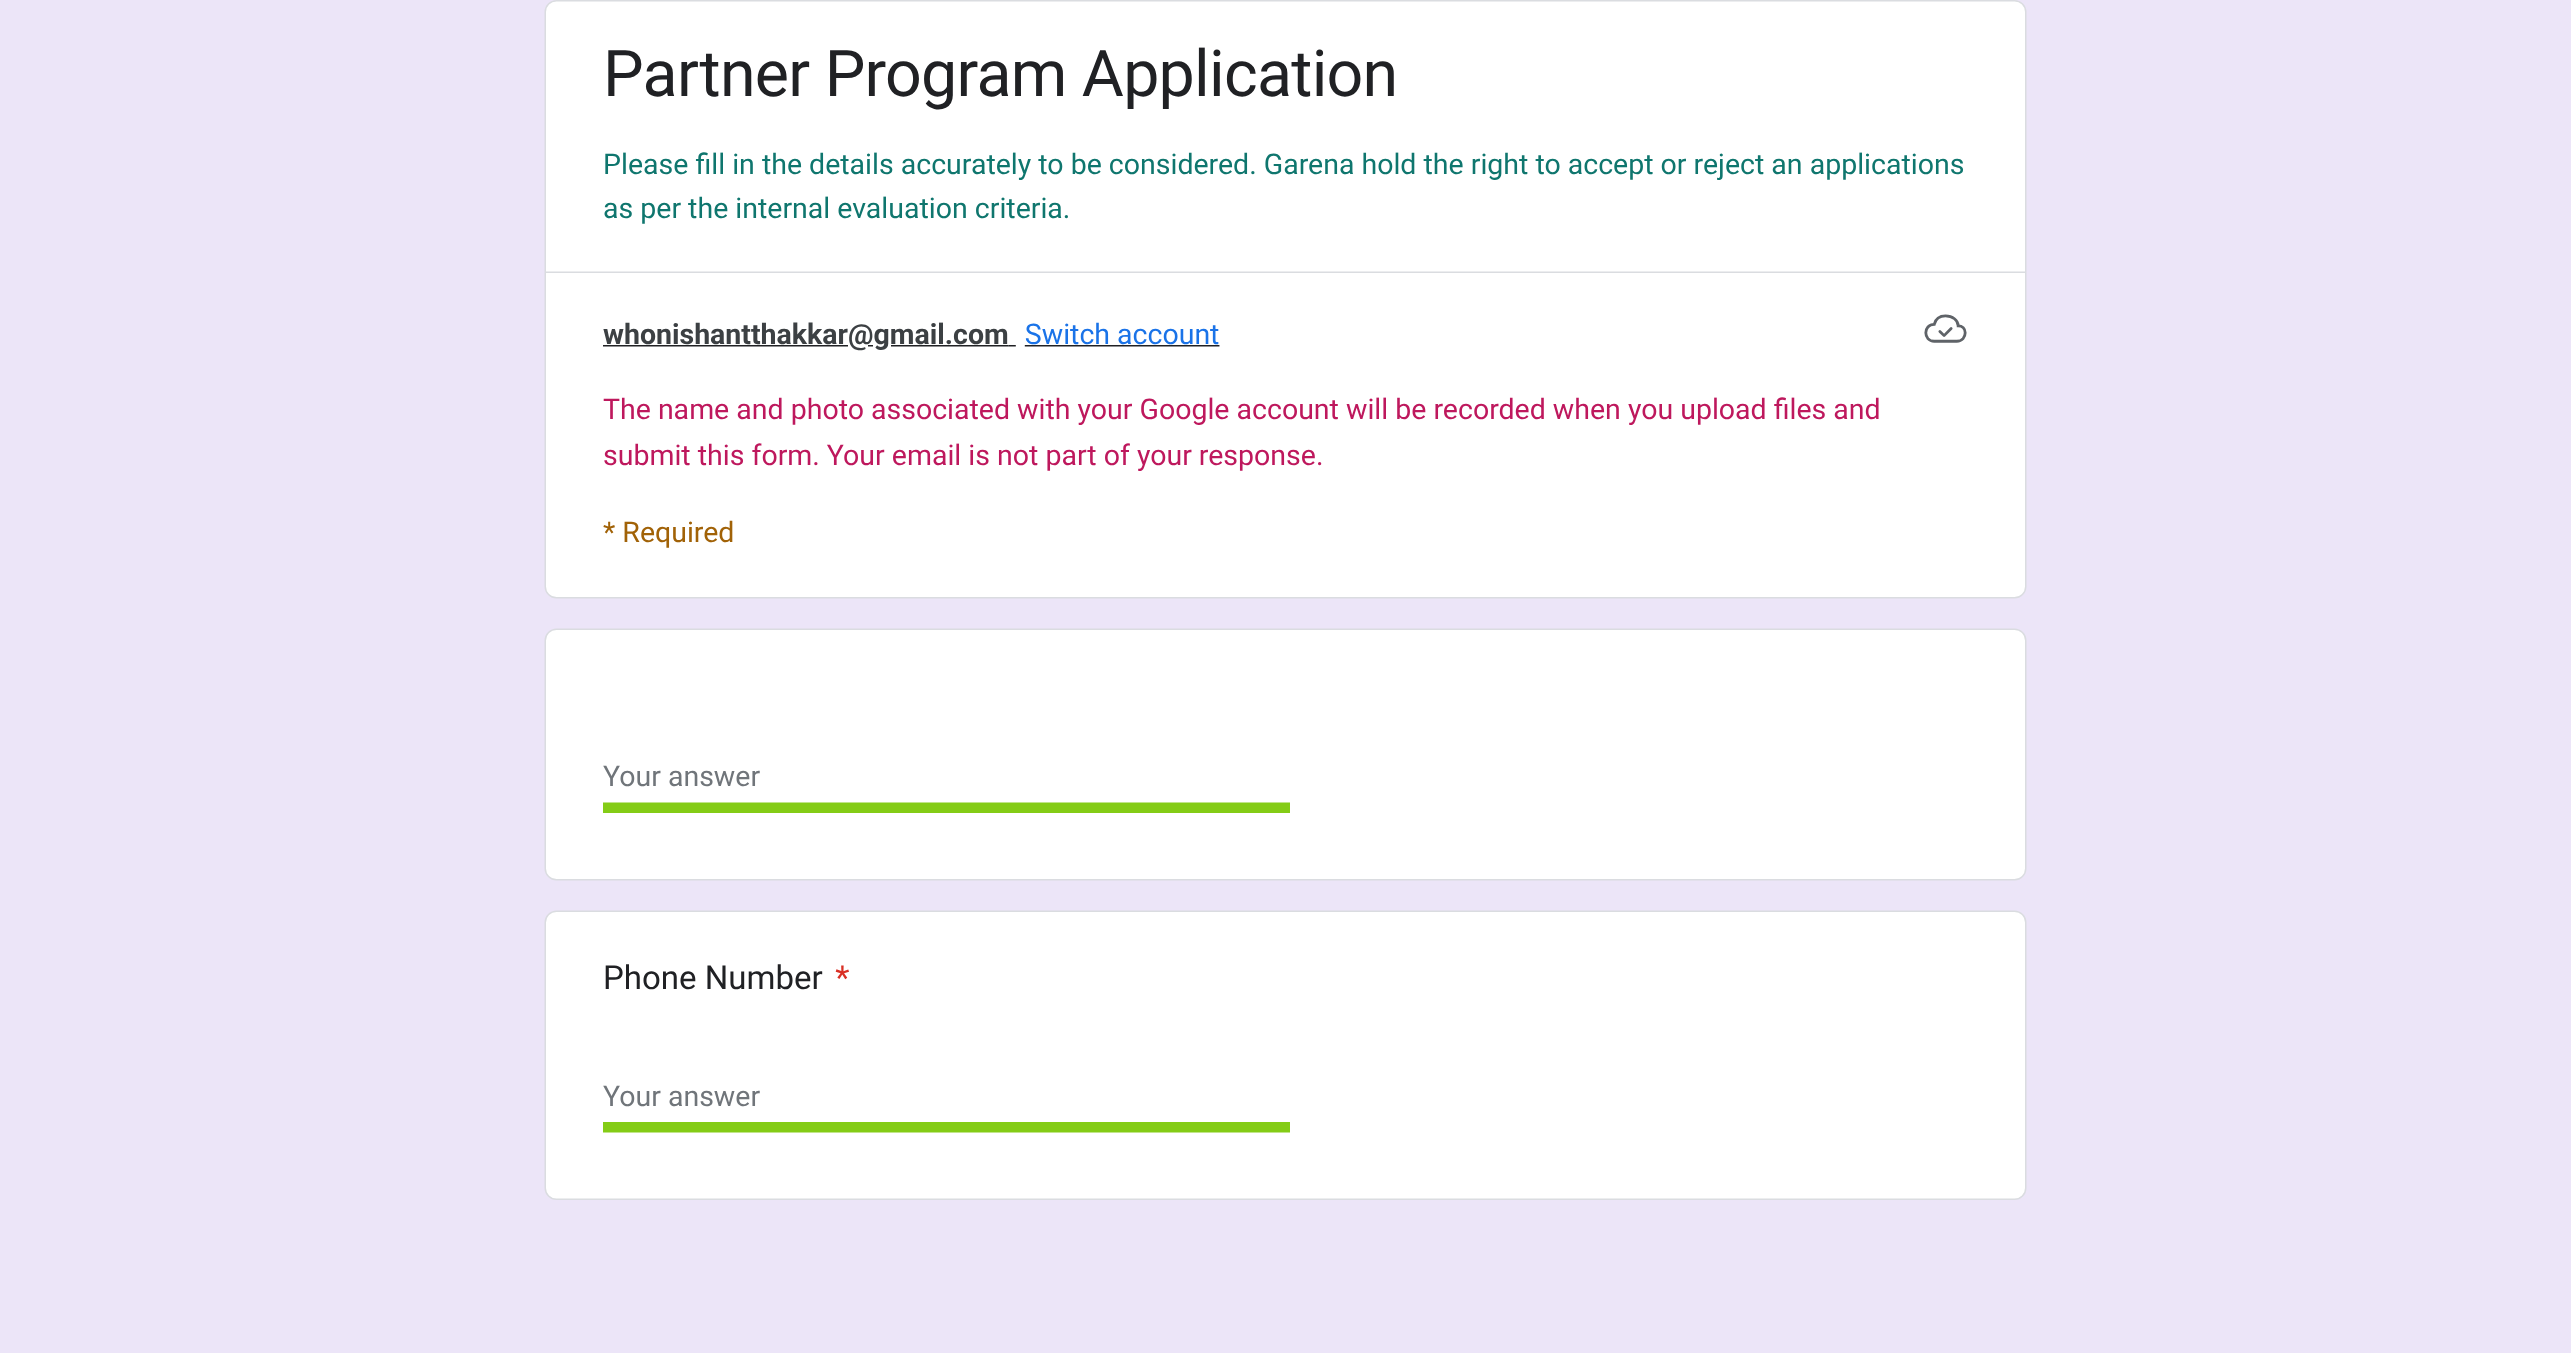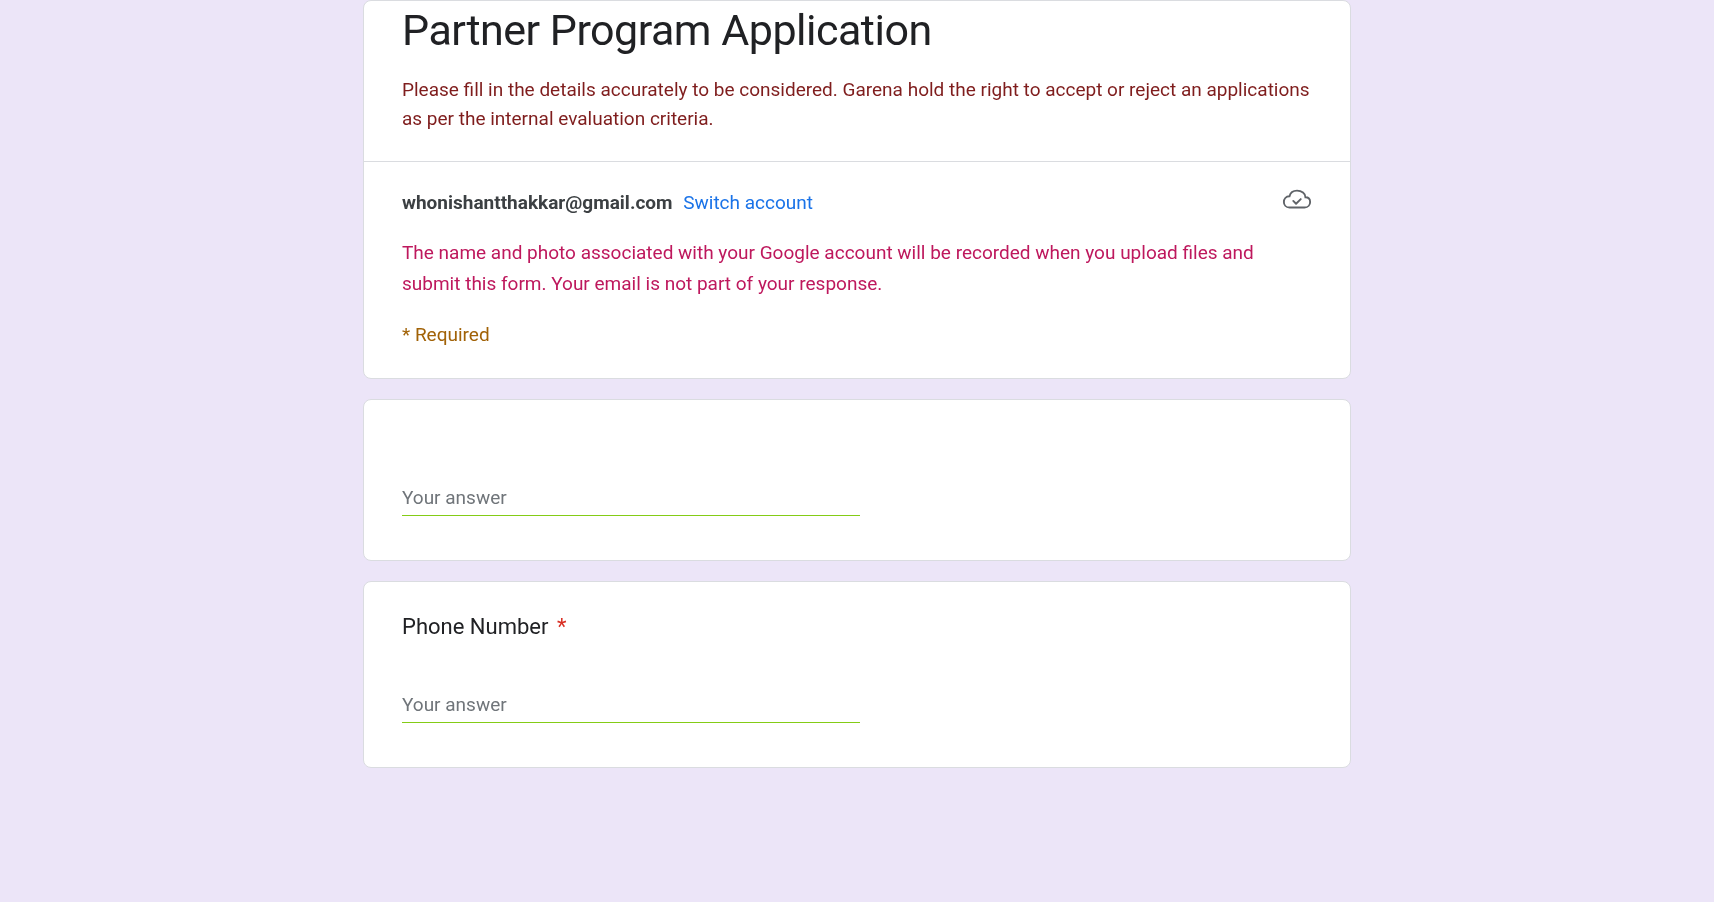--- a/index.html
+++ b/index.html
@@ -20,43 +20,44 @@
     .card {
       background: #fff;
       border-radius: 8px;
       border: 1px solid #dadce0;
       margin-bottom: 20px;
     }
     .header-card {
       padding: 0;
     }
     .header-section {
-      padding: 4px 38px 28px 38px;
+      padding: 24px 38px 28px 38px;
     }
     .form-title {
       font-size: 43px;
       font-weight: 400;
       color: #202124;
       letter-spacing: -0.5px;
       line-height: 1.2;
     }
     .form-description {
       font-size: 19px;
-      color: #7f1d1d;
+      color: #0f766e;
       margin-top: 18px;
       line-height: 1.55;
     }
     .account-section {
       border-top: 1px solid #dadce0;
       padding: 26px 38px 32px 38px;
     }
     .account-row {
       display: flex;
       align-items: center;
       justify-content: space-between;
+      text-decoration: underline;
     }
     .account-info {
       font-size: 19px;
       color: #202124;
     }
     .account-email {
       font-weight: 700;
       color: #3c4043;
     }
     .switch-link {
@@ -89,21 +90,21 @@
       font-size: 22px;
       color: #202124;
       font-weight: 400;
     }
     .required-asterisk {
       color: #d93025;
       margin-left: 3px;
     }
     .answer-input {
       border: none;
-      border-bottom: 1px solid #84cc16;
+      border-bottom: 7px solid #84cc16;
       font-size: 19px;
       color: #202124;
       outline: none;
       padding: 6px 0;
       width: 458px;
       margin-top: 48px;
       background: transparent;
       font-family: inherit;
     }
     .answer-input::placeholder {

